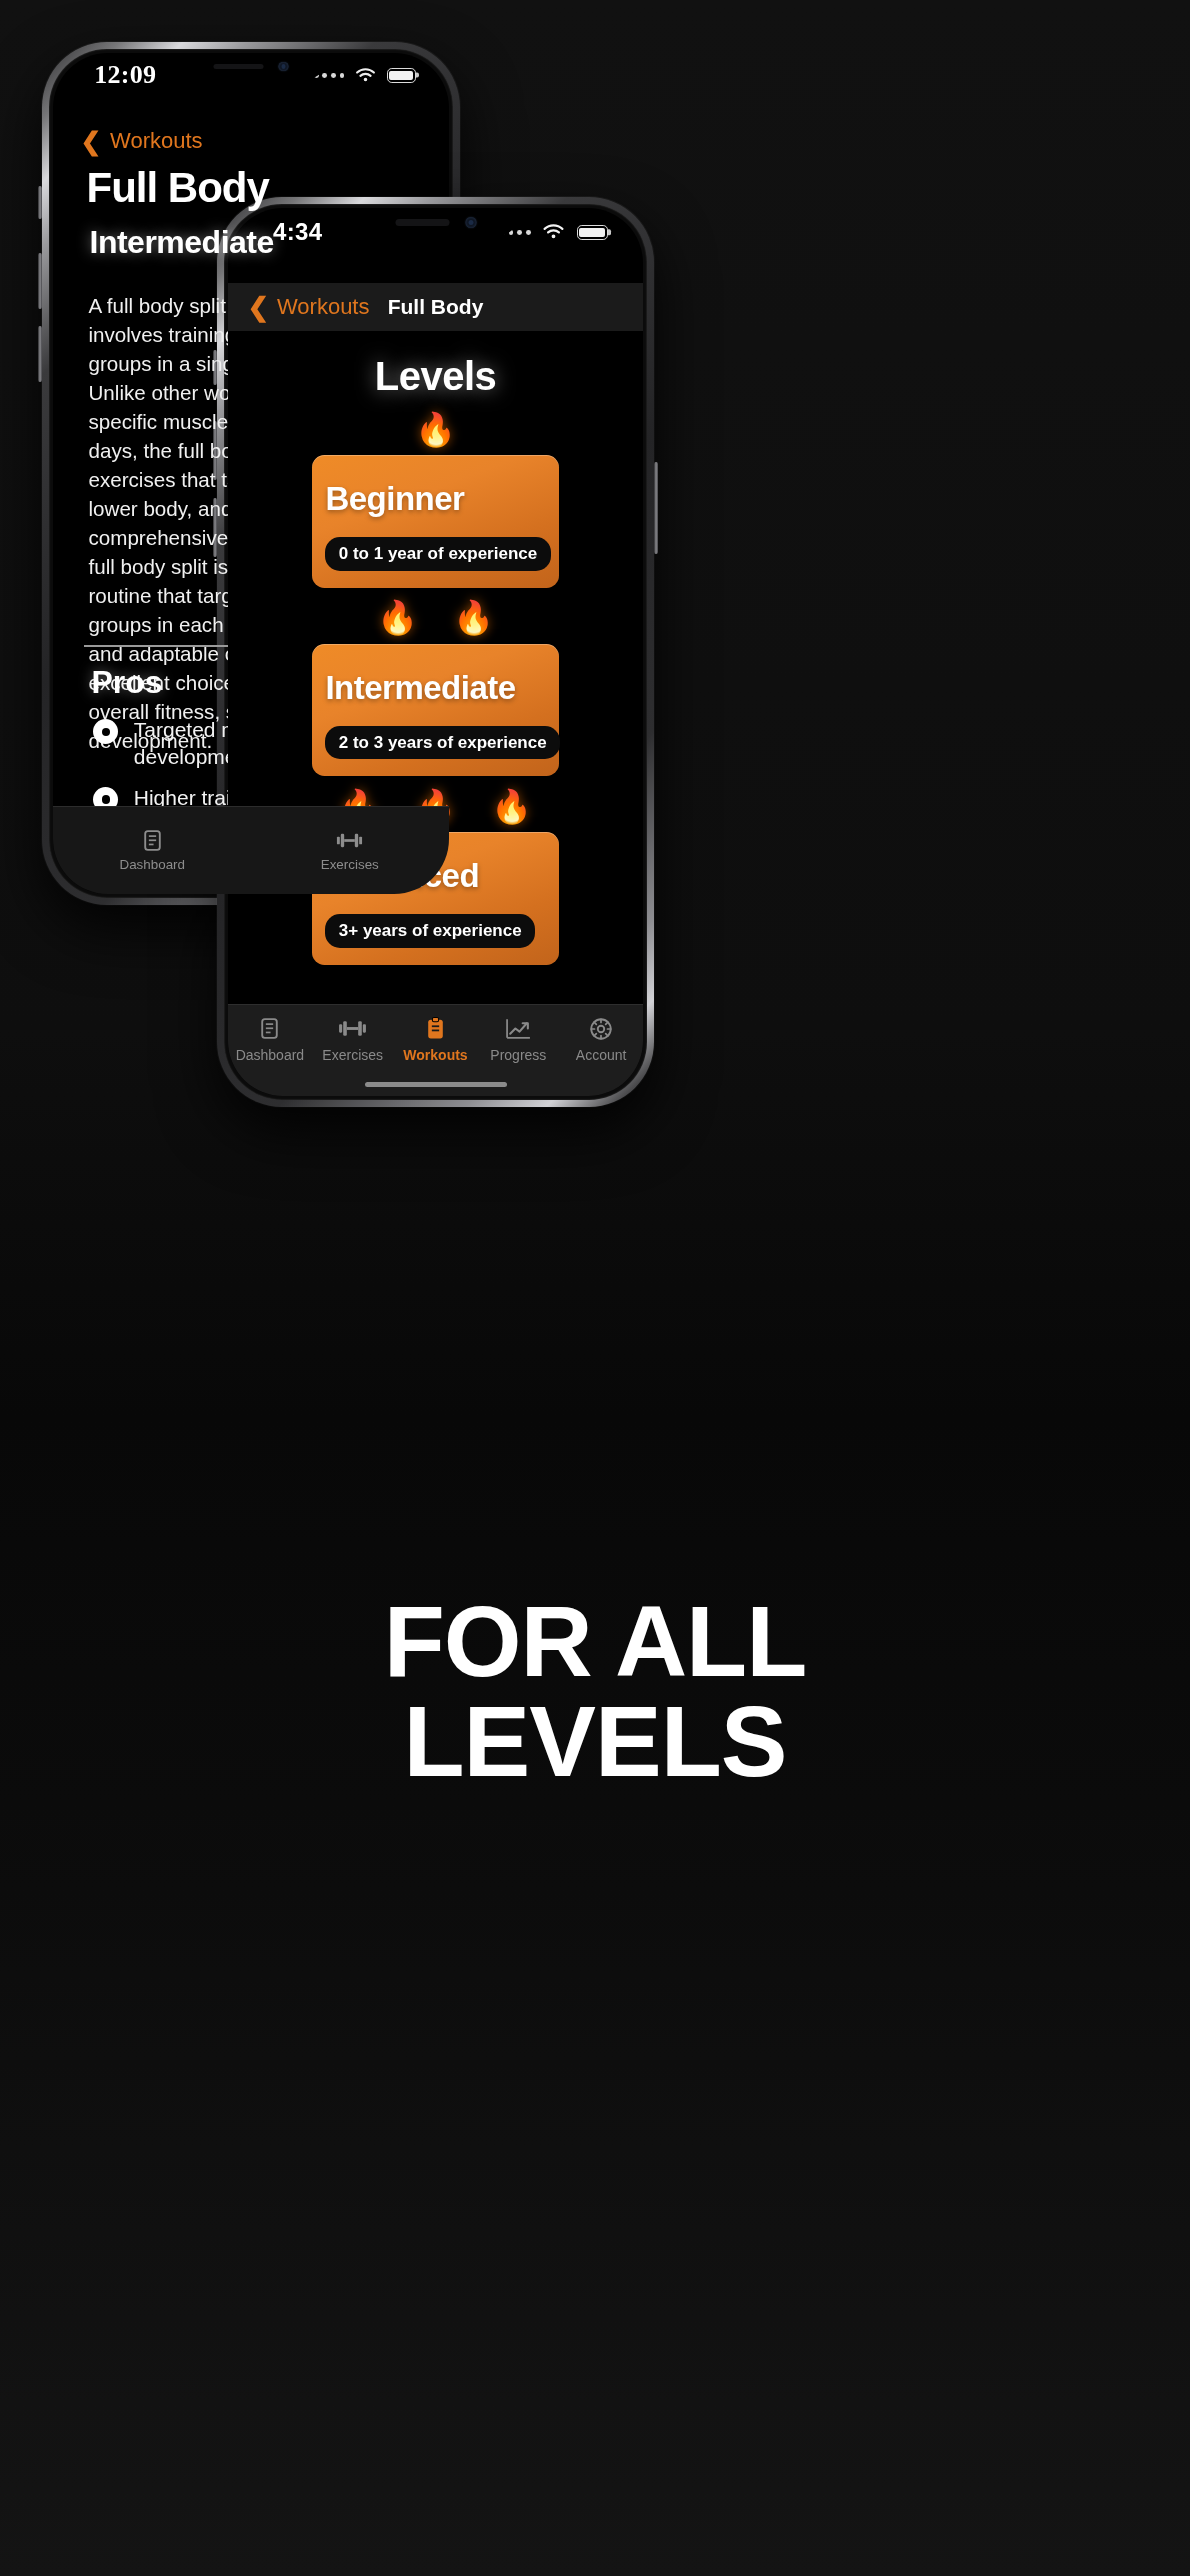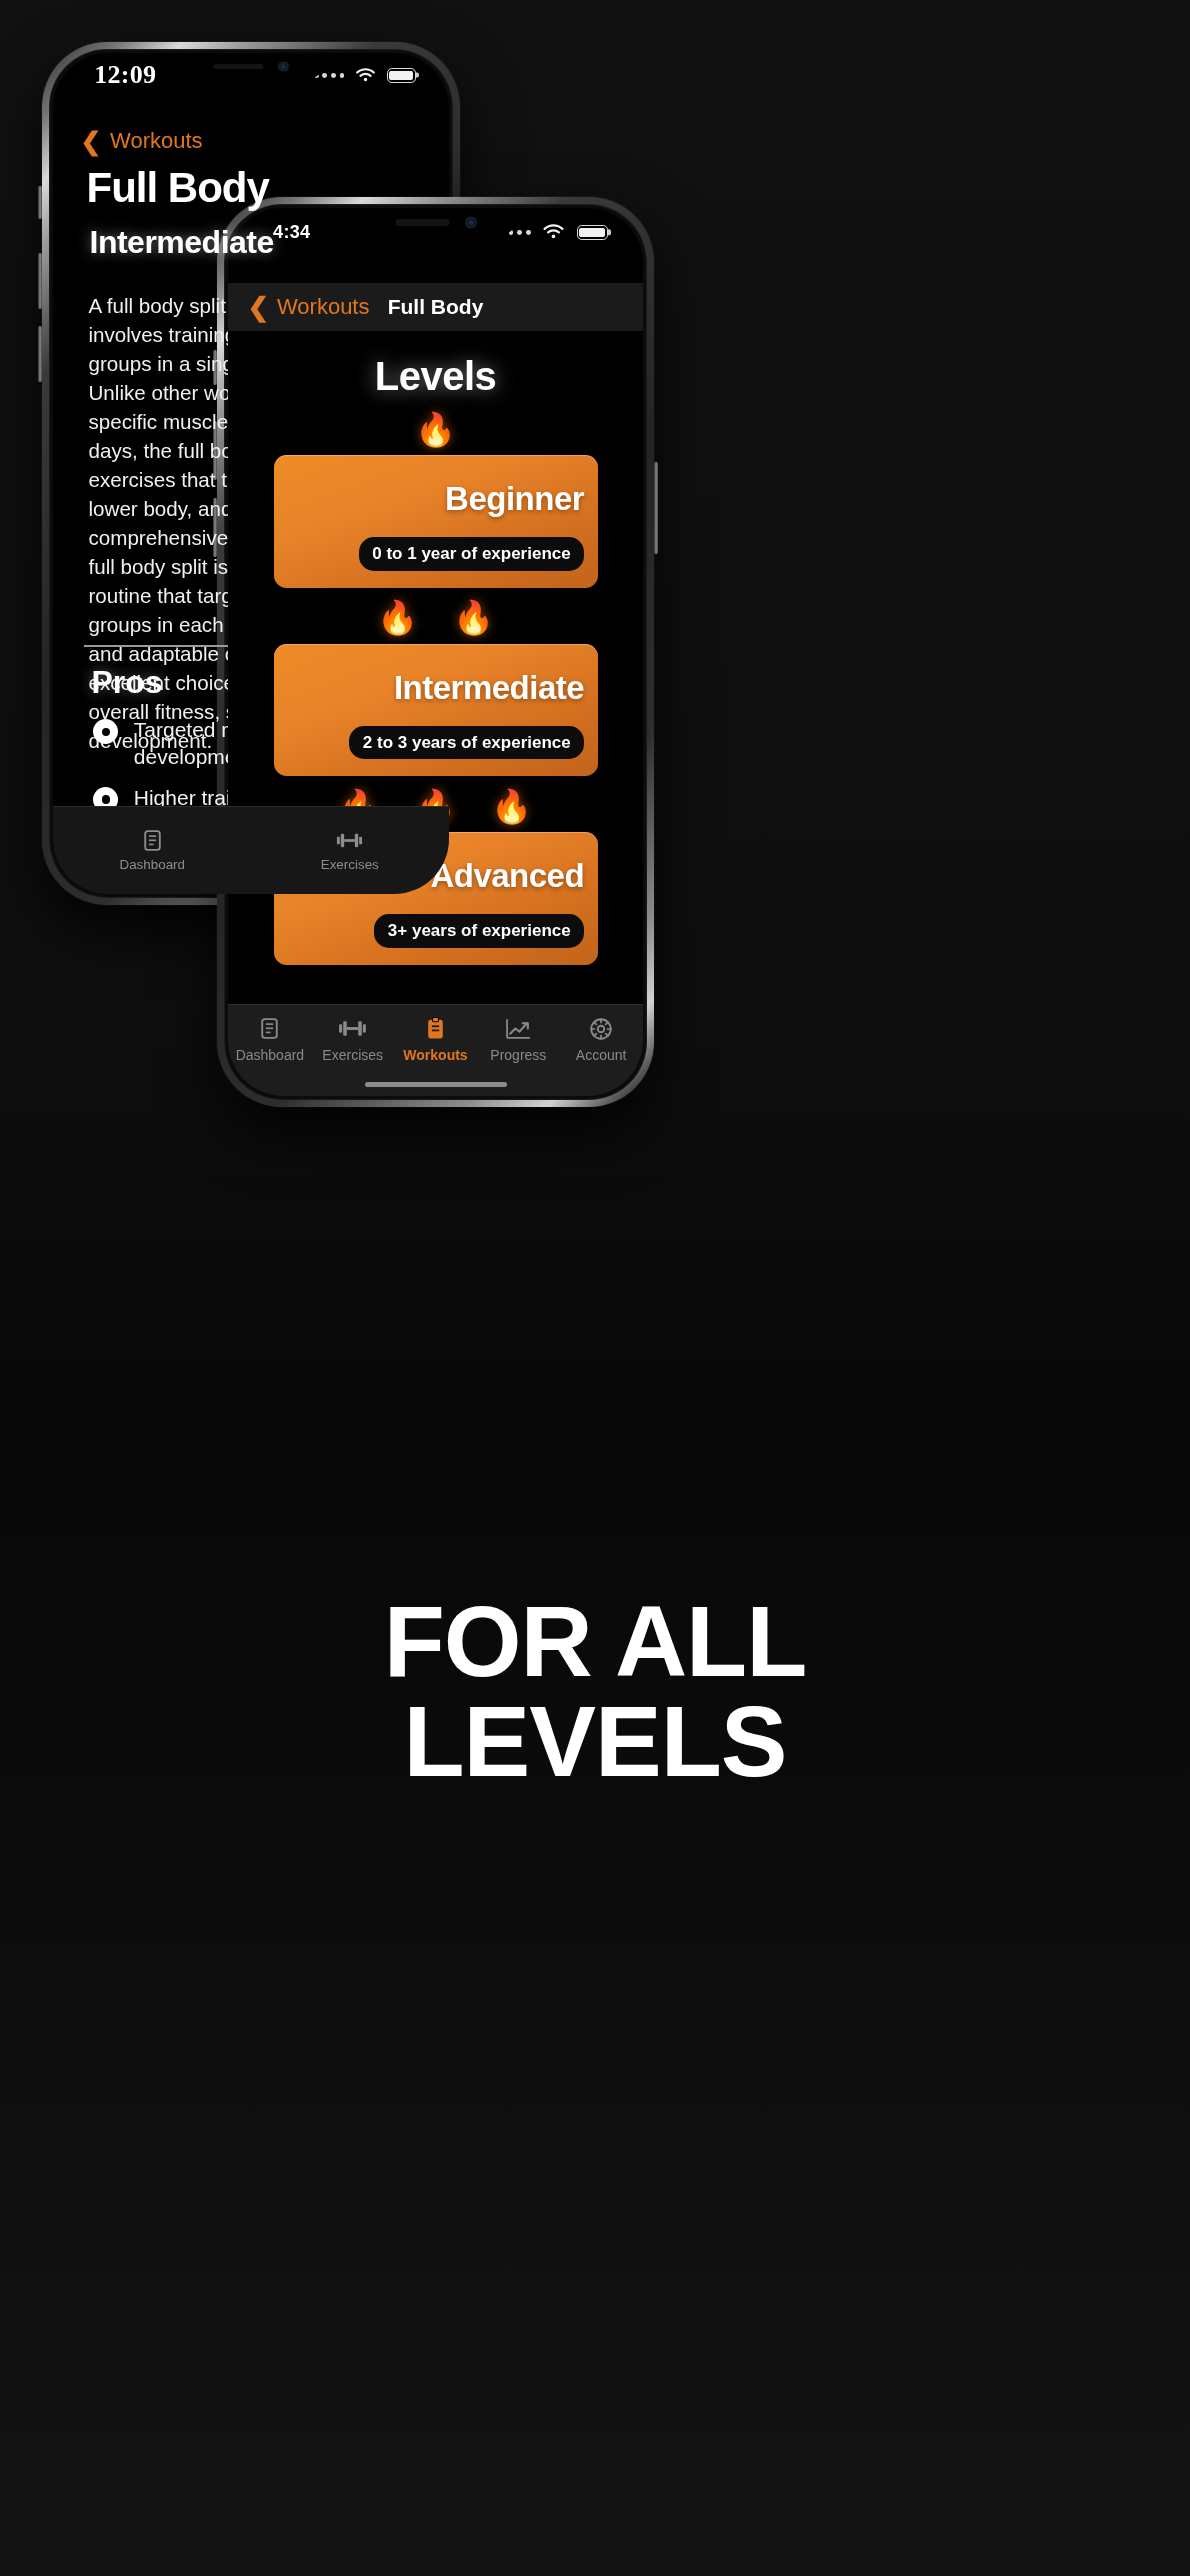--- a/index.html
+++ b/index.html
@@ -87,21 +87,21 @@
     background:#171717; border-top:1px solid #2c2c2c; display:flex; z-index:20;}
   .b-tab{ flex:1; display:flex; flex-direction:column; align-items:center; justify-content:center; gap:4.8px;
     color:#8d8d8d; font-size:13.4px; }
   .b-tab svg{ display:block; }
 
   
   #phone-front{ left:217px; top:197px; width:437px; height:910px; }
   #phone-front .notch{ width:165px; height:28px; }
   #phone-front .speaker{ width:54px; height:6.7px; }
   #phone-front .frontcam{ width:10.5px; height:10.5px; }
-  #phone-front .statusbar{ height:48px; padding:0 35px; font-size:18px;gap:42px; }
+  #phone-front .statusbar{ height:48px; padding:0 35px; font-size:24px;gap:42px; }
   #phone-front .sb-time{ margin-left:9.6px; }
   #phone-front .dots i{ width:4.8px;height:4.8px;margin-left:3.8px;}
   #phone-front .batt{ width:31px;height:15.3px;margin-left:10.5px;}
   #phone-front .wifi{margin-left:10.5px;}
 
   .f-navbar{ position:absolute; top:75px; left:0; right:0; height:48px;
     background:#1b1b1b; display:flex; align-items:center; z-index:20;}
   .f-back{ display:flex; align-items:center; gap:7.7px; color:#e0761e;
     font-size:22px; margin-left:19px; }
   .f-back .chev{ font-size:26px; font-weight:bold; line-height:1; }
@@ -110,25 +110,25 @@
 
   .f-content{ position:absolute; top:123px; left:0; right:0; bottom:92px;
     background:#000; z-index:10; }
   .f-h1{ text-align:center; color:#fff; font-size:40px; font-weight:bold;
     letter-spacing:-0.5px; margin-top:23px;
     text-shadow:0 0 19px rgba(255,255,255,.5); }
 
   .flames{ display:flex; justify-content:center; gap:35px; margin:13.4px 0 9.6px; }
   .flame{ font-size:33px; line-height:1; filter:drop-shadow(0 0 5.8px rgba(255,120,0,.55)); }
 
-  .lvl-card{ position:relative; width:324px; margin:0 auto;
+  .lvl-card{ position:relative; width:247px; margin:0 auto;
     border-radius:12.5px; padding:25px 13.4px 17px;
     background:linear-gradient(160deg,#ef8b27 0%, #e8832a 35%, #d4701f 70%, #c2641b 100%);
     box-shadow:0 6.7px 17px rgba(0,0,0,.75), inset 0 1px 0 rgba(255,255,255,.28);
-    display:flex; flex-direction:column; align-items:flex-end; gap:19px;
+    display:flex; flex-direction:column; align-items:flex-start; gap:19px;
   }
   .lvl-name{ color:#fff; font-size:33px; font-weight:bold; letter-spacing:-0.5px;
     text-shadow:0 1.9px 4.8px rgba(0,0,0,.35); }
   .lvl-pill{ background:#0c0c0c; color:#fff; font-size:17px; font-weight:600;
     padding:6.7px 13.4px; border-radius:15px; white-space:nowrap; }
 
   .f-tabbar{ position:absolute; left:0; right:0; bottom:0; height:92px;
     background:#1d1d1d; border-top:1px solid #2e2e2e; display:flex; z-index:20;
     padding-bottom:21px; }
   .f-tab{ flex:1; display:flex; flex-direction:column; align-items:center; justify-content:center; gap:5.8px;

